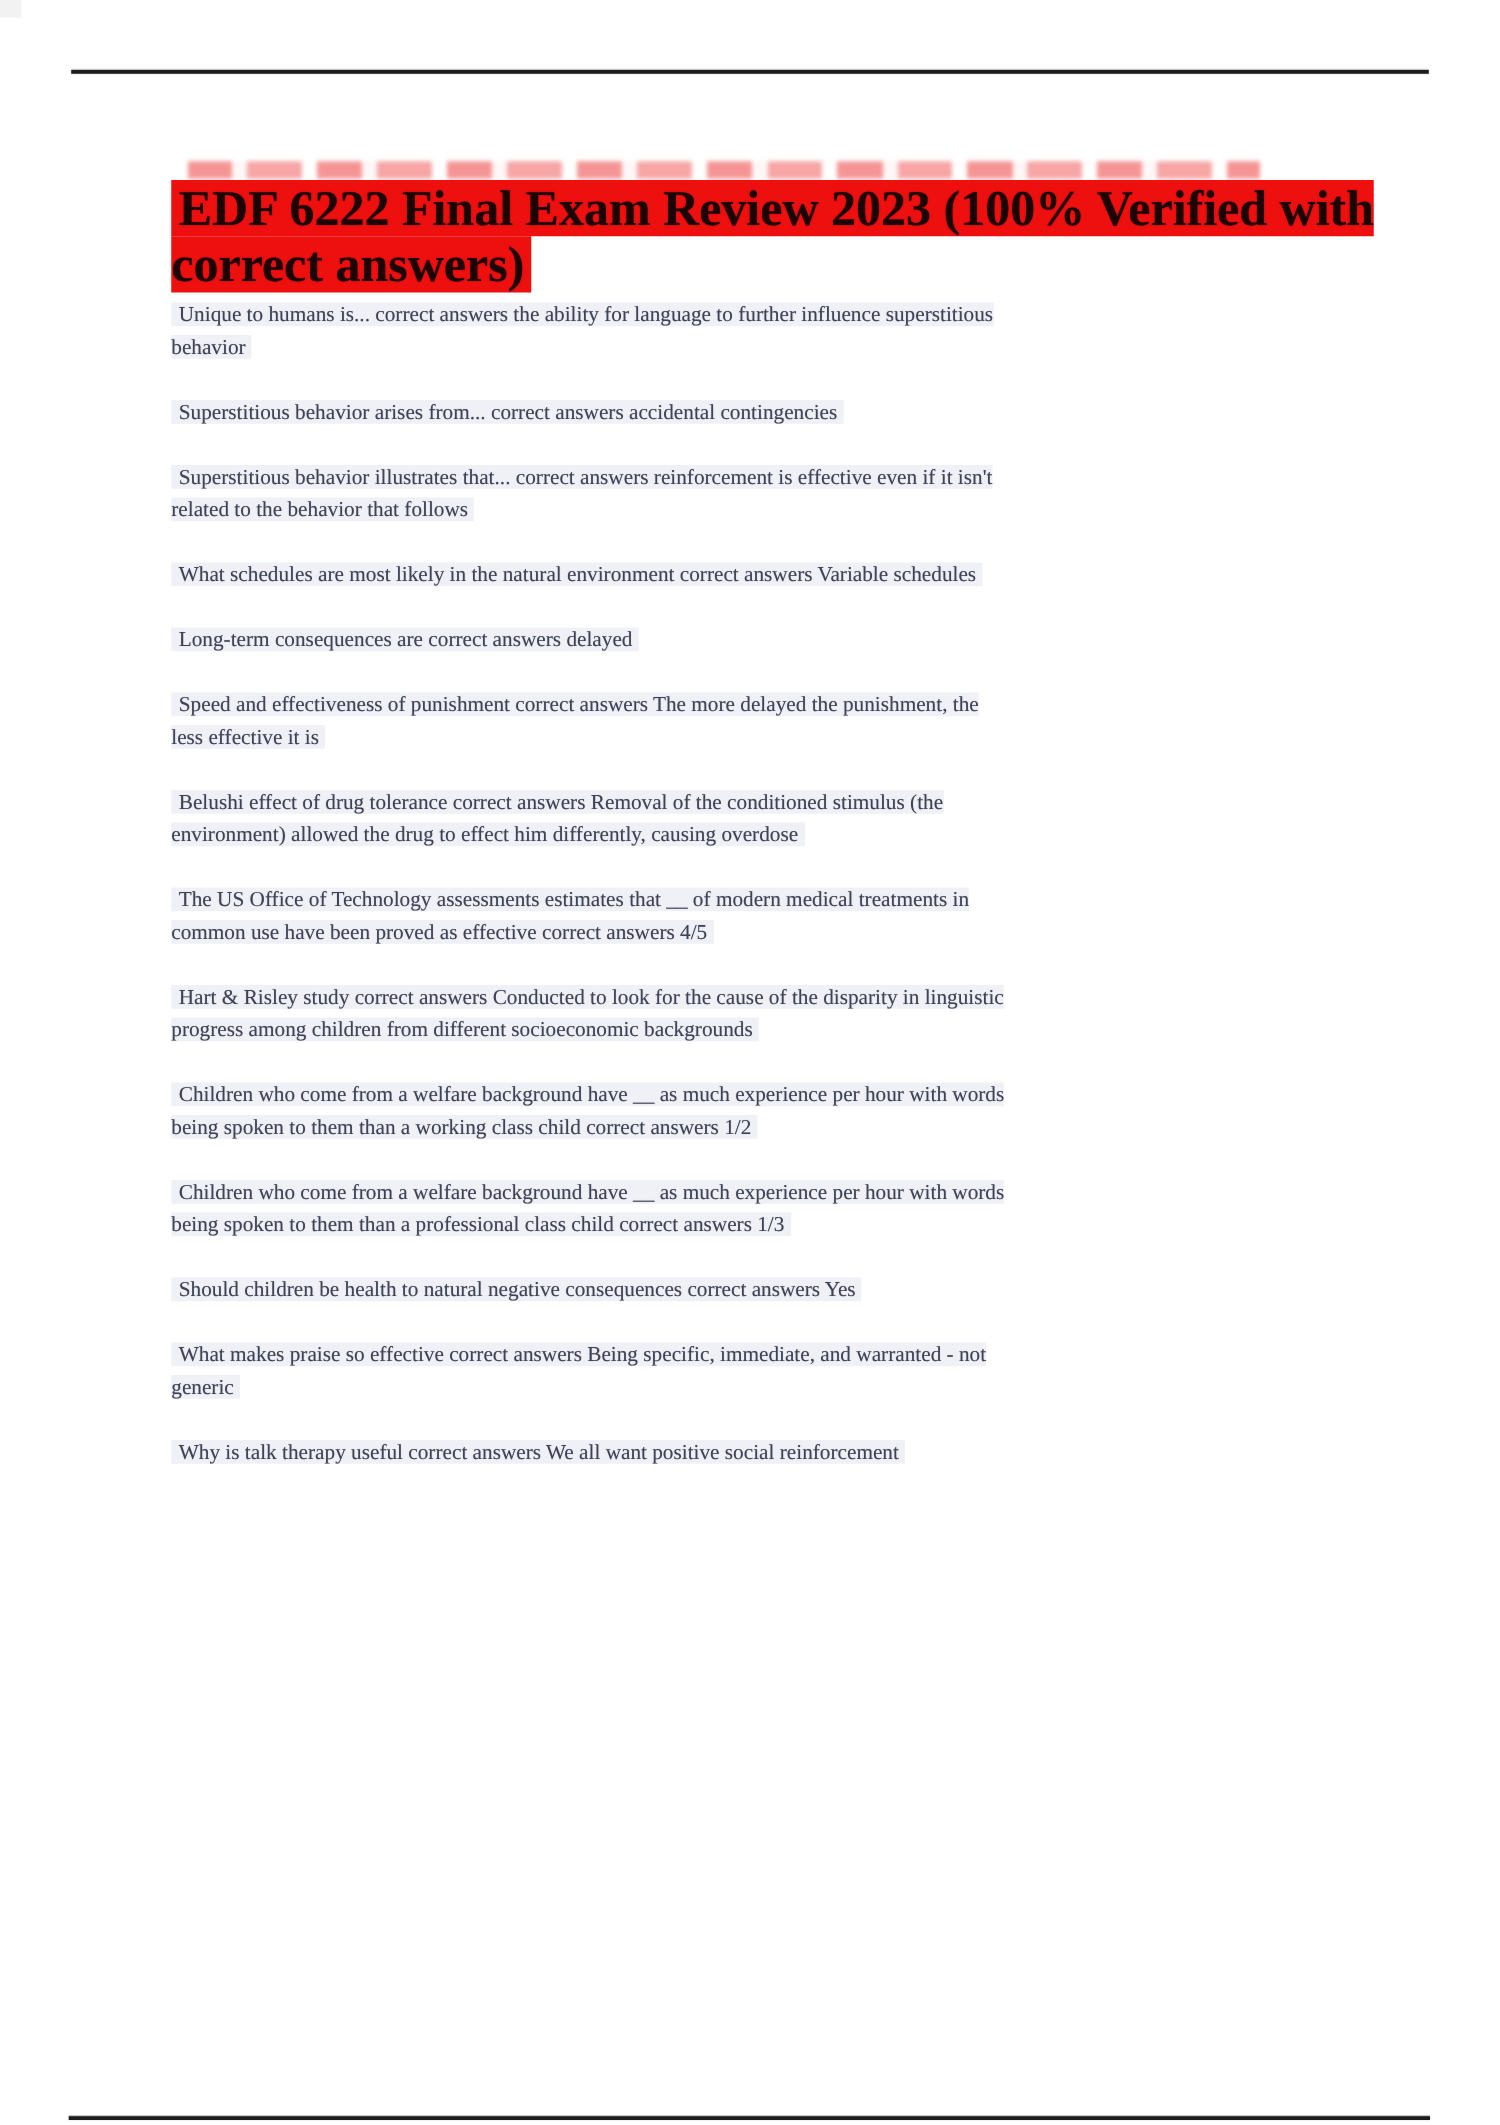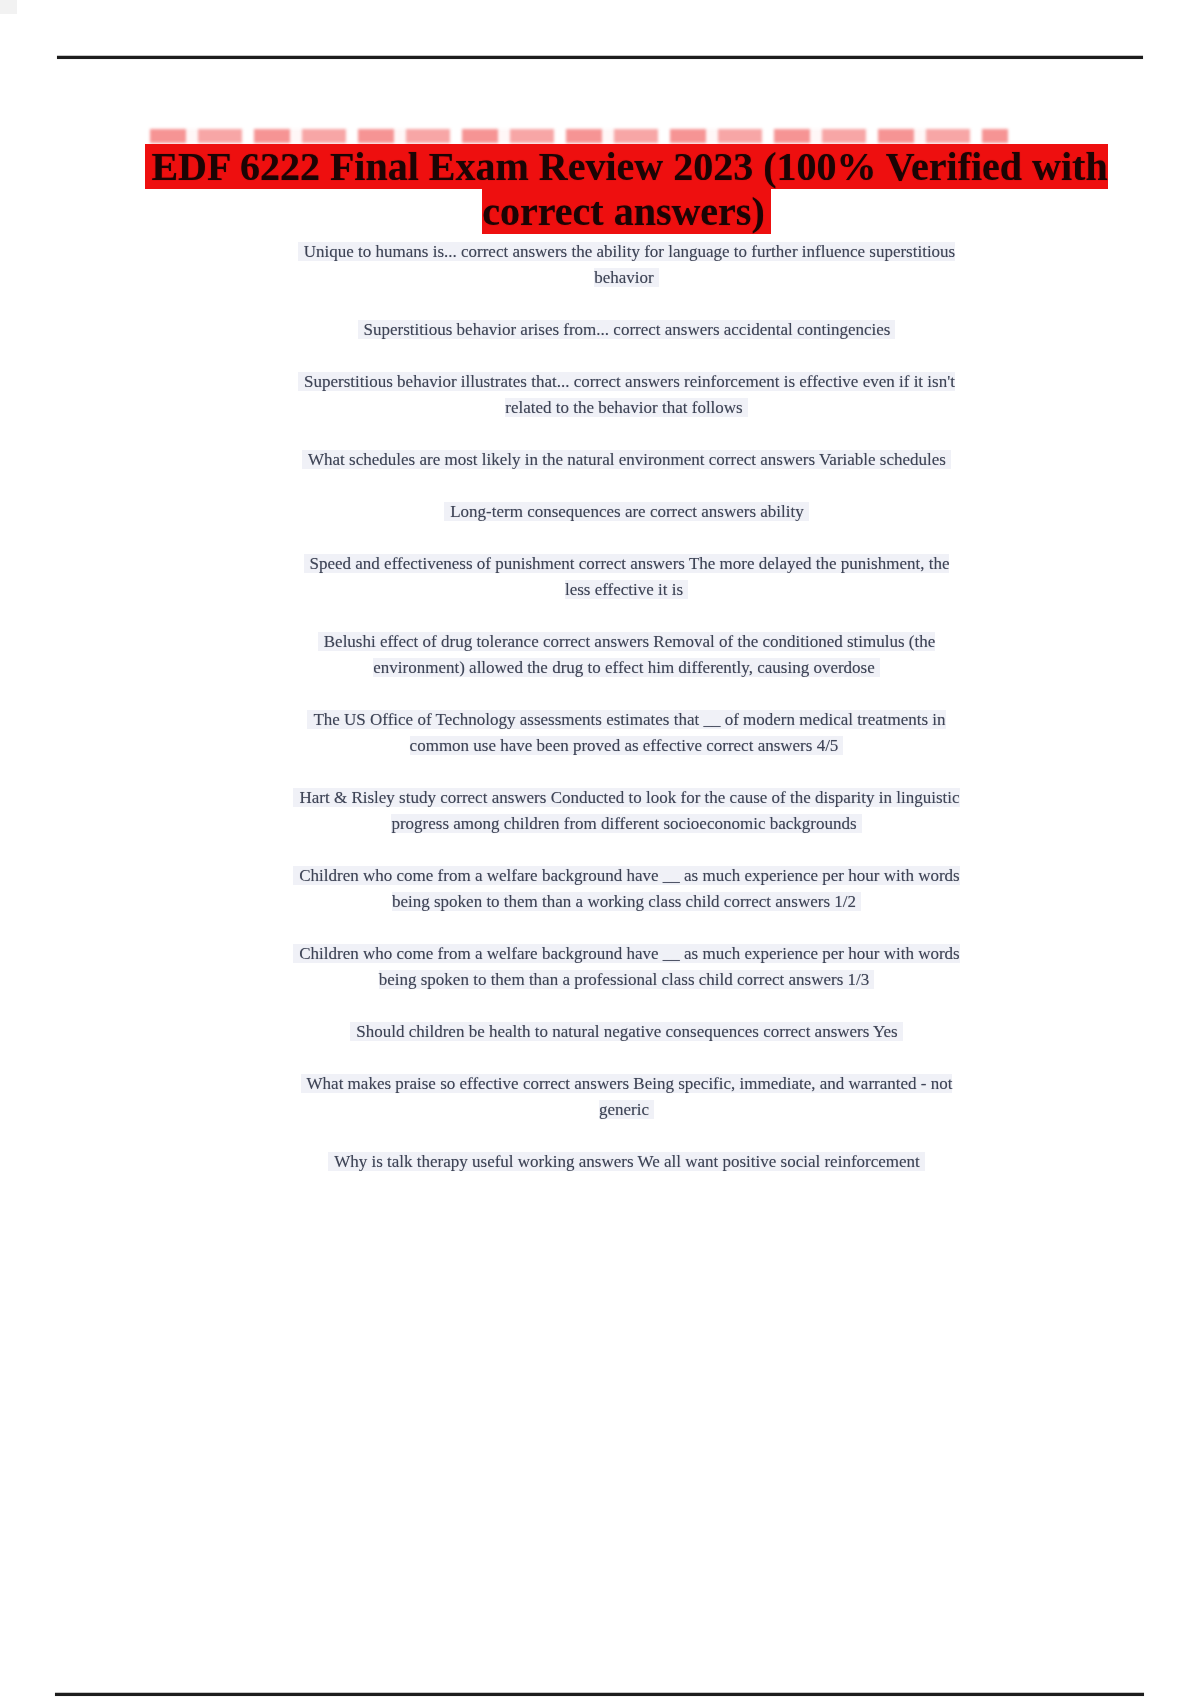--- a/index.html
+++ b/index.html
@@ -37,23 +37,22 @@
     background: repeating-linear-gradient(90deg,
       rgba(236,42,42,0.50) 0 36px,
       rgba(250,200,200,0.15) 36px 48px,
       rgba(236,42,42,0.42) 48px 92px,
       rgba(255,255,255,0.05) 92px 104px);
     filter: blur(1.5px);
   }
 
   .content {
     position: absolute;
-    left: 124px; top: 144px;
+    left: 137px; top: 144px;
     width: 1005px;
-    text-align: center;
   }
   .doc-title {
     margin: 0;
     font-size: 40px;
     line-height: 45px;
     font-weight: bold;
     color: #1c0404;
     text-shadow: 0 0 1px rgba(40,0,0,0.55);
   }
   .doc-title .hl-red {
@@ -93,36 +92,36 @@
     <h1 class="doc-title"><span class="hl-red">EDF 6222 Final Exam Review 2023 (100% Verified with
 correct answers)</span></h1>
 
     <div class="qa">
       <p><span class="hl-gray">Unique to humans is... correct answers the ability for language to further influence superstitious
 behavior</span></p>
       <p><span class="hl-gray">Superstitious behavior arises from... correct answers accidental contingencies</span></p>
       <p><span class="hl-gray">Superstitious behavior illustrates that... correct answers reinforcement is effective even if it isn't
 related to the behavior that follows</span></p>
       <p><span class="hl-gray">What schedules are most likely in the natural environment correct answers Variable schedules</span></p>
-      <p><span class="hl-gray">Long-term consequences are correct answers ability</span></p>
+      <p><span class="hl-gray">Long-term consequences are correct answers delayed</span></p>
       <p><span class="hl-gray">Speed and effectiveness of punishment correct answers The more delayed the punishment, the
 less effective it is</span></p>
       <p><span class="hl-gray">Belushi effect of drug tolerance correct answers Removal of the conditioned stimulus (the
 environment) allowed the drug to effect him differently, causing overdose</span></p>
       <p><span class="hl-gray">The US Office of Technology assessments estimates that __ of modern medical treatments in
 common use have been proved as effective correct answers 4/5</span></p>
       <p><span class="hl-gray">Hart &amp; Risley study correct answers Conducted to look for the cause of the disparity in linguistic
 progress among children from different socioeconomic backgrounds</span></p>
       <p><span class="hl-gray">Children who come from a welfare background have __ as much experience per hour with words
 being spoken to them than a working class child correct answers 1/2</span></p>
       <p><span class="hl-gray">Children who come from a welfare background have __ as much experience per hour with words
 being spoken to them than a professional class child correct answers 1/3</span></p>
       <p><span class="hl-gray">Should children be health to natural negative consequences correct answers Yes</span></p>
       <p><span class="hl-gray">What makes praise so effective correct answers Being specific, immediate, and warranted - not
 generic</span></p>
-      <p><span class="hl-gray">Why is talk therapy useful working answers We all want positive social reinforcement</span></p>
+      <p><span class="hl-gray">Why is talk therapy useful correct answers We all want positive social reinforcement</span></p>
     </div>
 
   </div>
 
   <div class="rule rule-bottom"></div>
 
 </div>
 
 </body></html>

